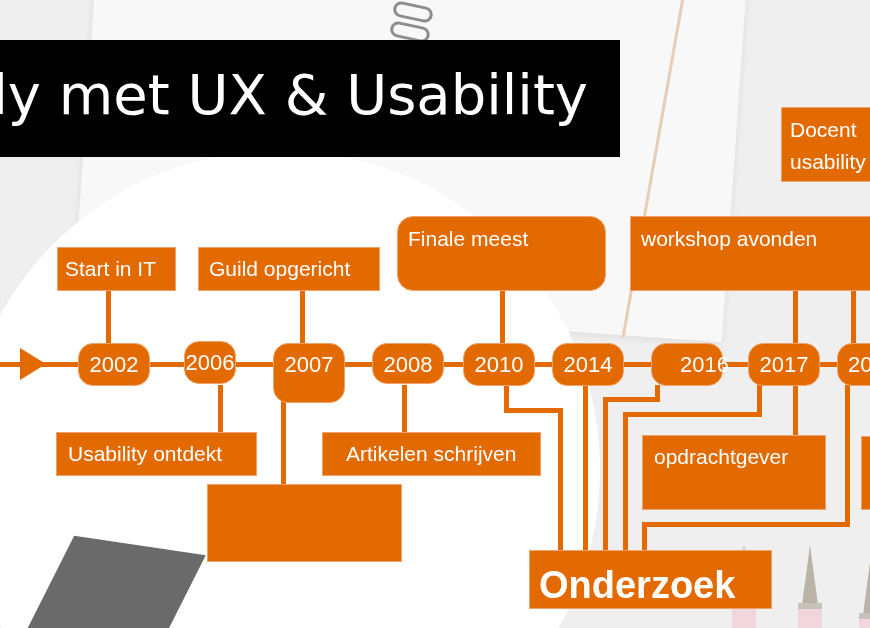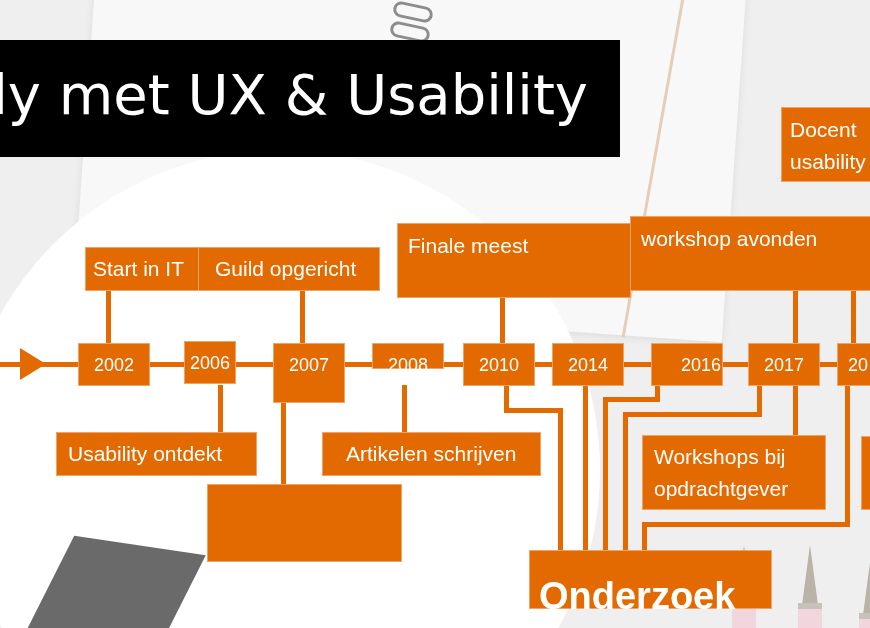--- a/index.html
+++ b/index.html
@@ -12,23 +12,23 @@
   .dark-tablet { position:absolute; left:40px; top:545px; width:140px; height:120px; background:#6a6a6a; transform:skewX(-20deg) rotate(8deg); }
   .pen { position:absolute; width:26px; height:100px; }
   .pen .tip { position:absolute; left:5px; top:0; width:0; height:0; border-left:8px solid transparent; border-right:8px solid transparent; border-bottom:60px solid #b9b3a8; }
   .pen .body { position:absolute; left:1px; top:58px; width:24px; height:60px; background:#f1d6dd; border-top:6px solid #c7c2b9; }
 
   .title-bar { position:absolute; left:0; top:40px; width:620px; height:117px; background:#000; color:#fff; overflow:hidden; }
   .title-text { position:absolute; right:32px; top:22px; font-size:56px; white-space:nowrap; font-family:"DejaVu Sans", sans-serif; letter-spacing:0px; }
 
   .line { position:absolute; background:#e36a00; }
   .box { position:absolute; background:#e36a00; color:#fff; box-sizing:border-box; border:1px solid #f0a368; }
-  .year { font-size:18px; text-align:center; line-height:42px; }
+  .year { font-size:22px; text-align:center; line-height:42px;border-radius:15px; }
   .lbl { font-size:21px; padding:6px 10px; line-height:32px; white-space:nowrap; overflow:hidden; }
-  .onderzoek { font-size:38px; font-weight:bold; padding:16px 9px; line-height:58px; white-space:nowrap; }
+  .onderzoek { font-size:38px; font-weight:bold; padding:5px 9px; line-height:58px; white-space:nowrap; }
   .arrow { position:absolute; width:0; height:0; border-top:16px solid transparent; border-bottom:16px solid transparent; border-left:26px solid #e36a00; }
 </style>
 </head>
 <body>
 
 <div class="bg-layer">
   <div class="notepad-top"></div>
   <div class="notepad-edge"></div>
   <div class="ring" style="left:393px;top:4px;transform:rotate(12deg);"></div>
   <div class="ring" style="left:390px;top:24px;transform:rotate(12deg);"></div>
@@ -80,43 +80,42 @@
 <div class="line" style="left:623px;top:412px;width:139px;height:5px;"></div>
 <div class="line" style="left:623px;top:412px;width:5px;height:139px;"></div>
 
 <div class="line" style="left:845px;top:385px;width:5px;height:142px;"></div>
 <div class="line" style="left:642px;top:522px;width:208px;height:5px;"></div>
 <div class="line" style="left:642px;top:522px;width:5px;height:29px;"></div>
 
 <div class="box year" style="left:78px;top:343px;width:72px;height:43px;">2002</div>
 <div class="box year" style="left:184px;top:341px;width:52px;height:43px;">2006</div>
 <div class="box year" style="left:273px;top:343px;width:72px;height:60px;">2007</div>
-<div class="box year" style="left:372px;top:343px;width:72px;height:26px;">2008</div>
+<div class="box year" style="left:372px;top:343px;width:72px;height:41px;">2008</div>
 <div class="box year" style="left:463px;top:343px;width:72px;height:43px;">2010</div>
 <div class="box year" style="left:552px;top:343px;width:72px;height:43px;">2014</div>
 <div class="box year" style="left:651px;top:343px;width:72px;height:43px;padding-left:28px;">2016</div>
 <div class="box year" style="left:748px;top:343px;width:72px;height:43px;">2017</div>
 <div class="box year" style="left:837px;top:343px;width:72px;height:43px;text-align:left;padding-left:10px;">20</div>
 
-<div class="box lbl" style="left:57px;top:247px;width:119px;height:44px;padding:0 7px;line-height:42px;margin-left:28px;">Start in IT</div>
-<div class="box lbl" style="left:198px;top:247px;width:182px;height:44px;padding:0 16px;line-height:42px;">Guild opgericht</div>
-<div class="box lbl" style="left:397px;top:223px;width:234px;height:75px;">
+<div class="box lbl" style="left:57px;top:247px;width:119px;height:44px;padding:0 7px;line-height:42px;">Start in IT</div>
+<div class="box lbl" style="left:198px;top:247px;width:182px;height:44px;padding:0 10px;line-height:42px;">Guild opgericht</div>
+<div class="box lbl" style="left:397px;top:216px;width:209px;height:75px;border-radius:16px;">
   <div>Finale meest</div>
 </div>
 <div class="box lbl" style="left:630px;top:216px;width:250px;height:75px;">
   <div>workshop avonden</div>
 </div>
 <div class="box lbl" style="left:781px;top:107px;width:100px;height:75px;padding:6px 8px;">
   <div>Docent</div>
   <div>usability</div>
 </div>
 
 <div class="box lbl" style="left:56px;top:432px;width:201px;height:44px;padding:0 11px;line-height:42px;">Usability ontdekt</div>
 <div class="box lbl" style="left:322px;top:432px;width:219px;height:44px;padding:0 23px;line-height:42px;">Artikelen schrijven</div>
 <div class="box lbl" style="left:207px;top:484px;width:195px;height:78px;padding:6px 11px;">
 </div>
 <div class="box lbl" style="left:642px;top:435px;width:184px;height:75px;padding:5px 11px;">
-  <div>Workshops bij</div>
   <div>opdrachtgever</div>
 </div>
 <div class="box" style="left:861px;top:436px;width:20px;height:74px;"></div>
 
 <div class="box onderzoek" style="left:529px;top:550px;width:243px;height:59px;">Onderzoek</div>
 
 </body></html>

